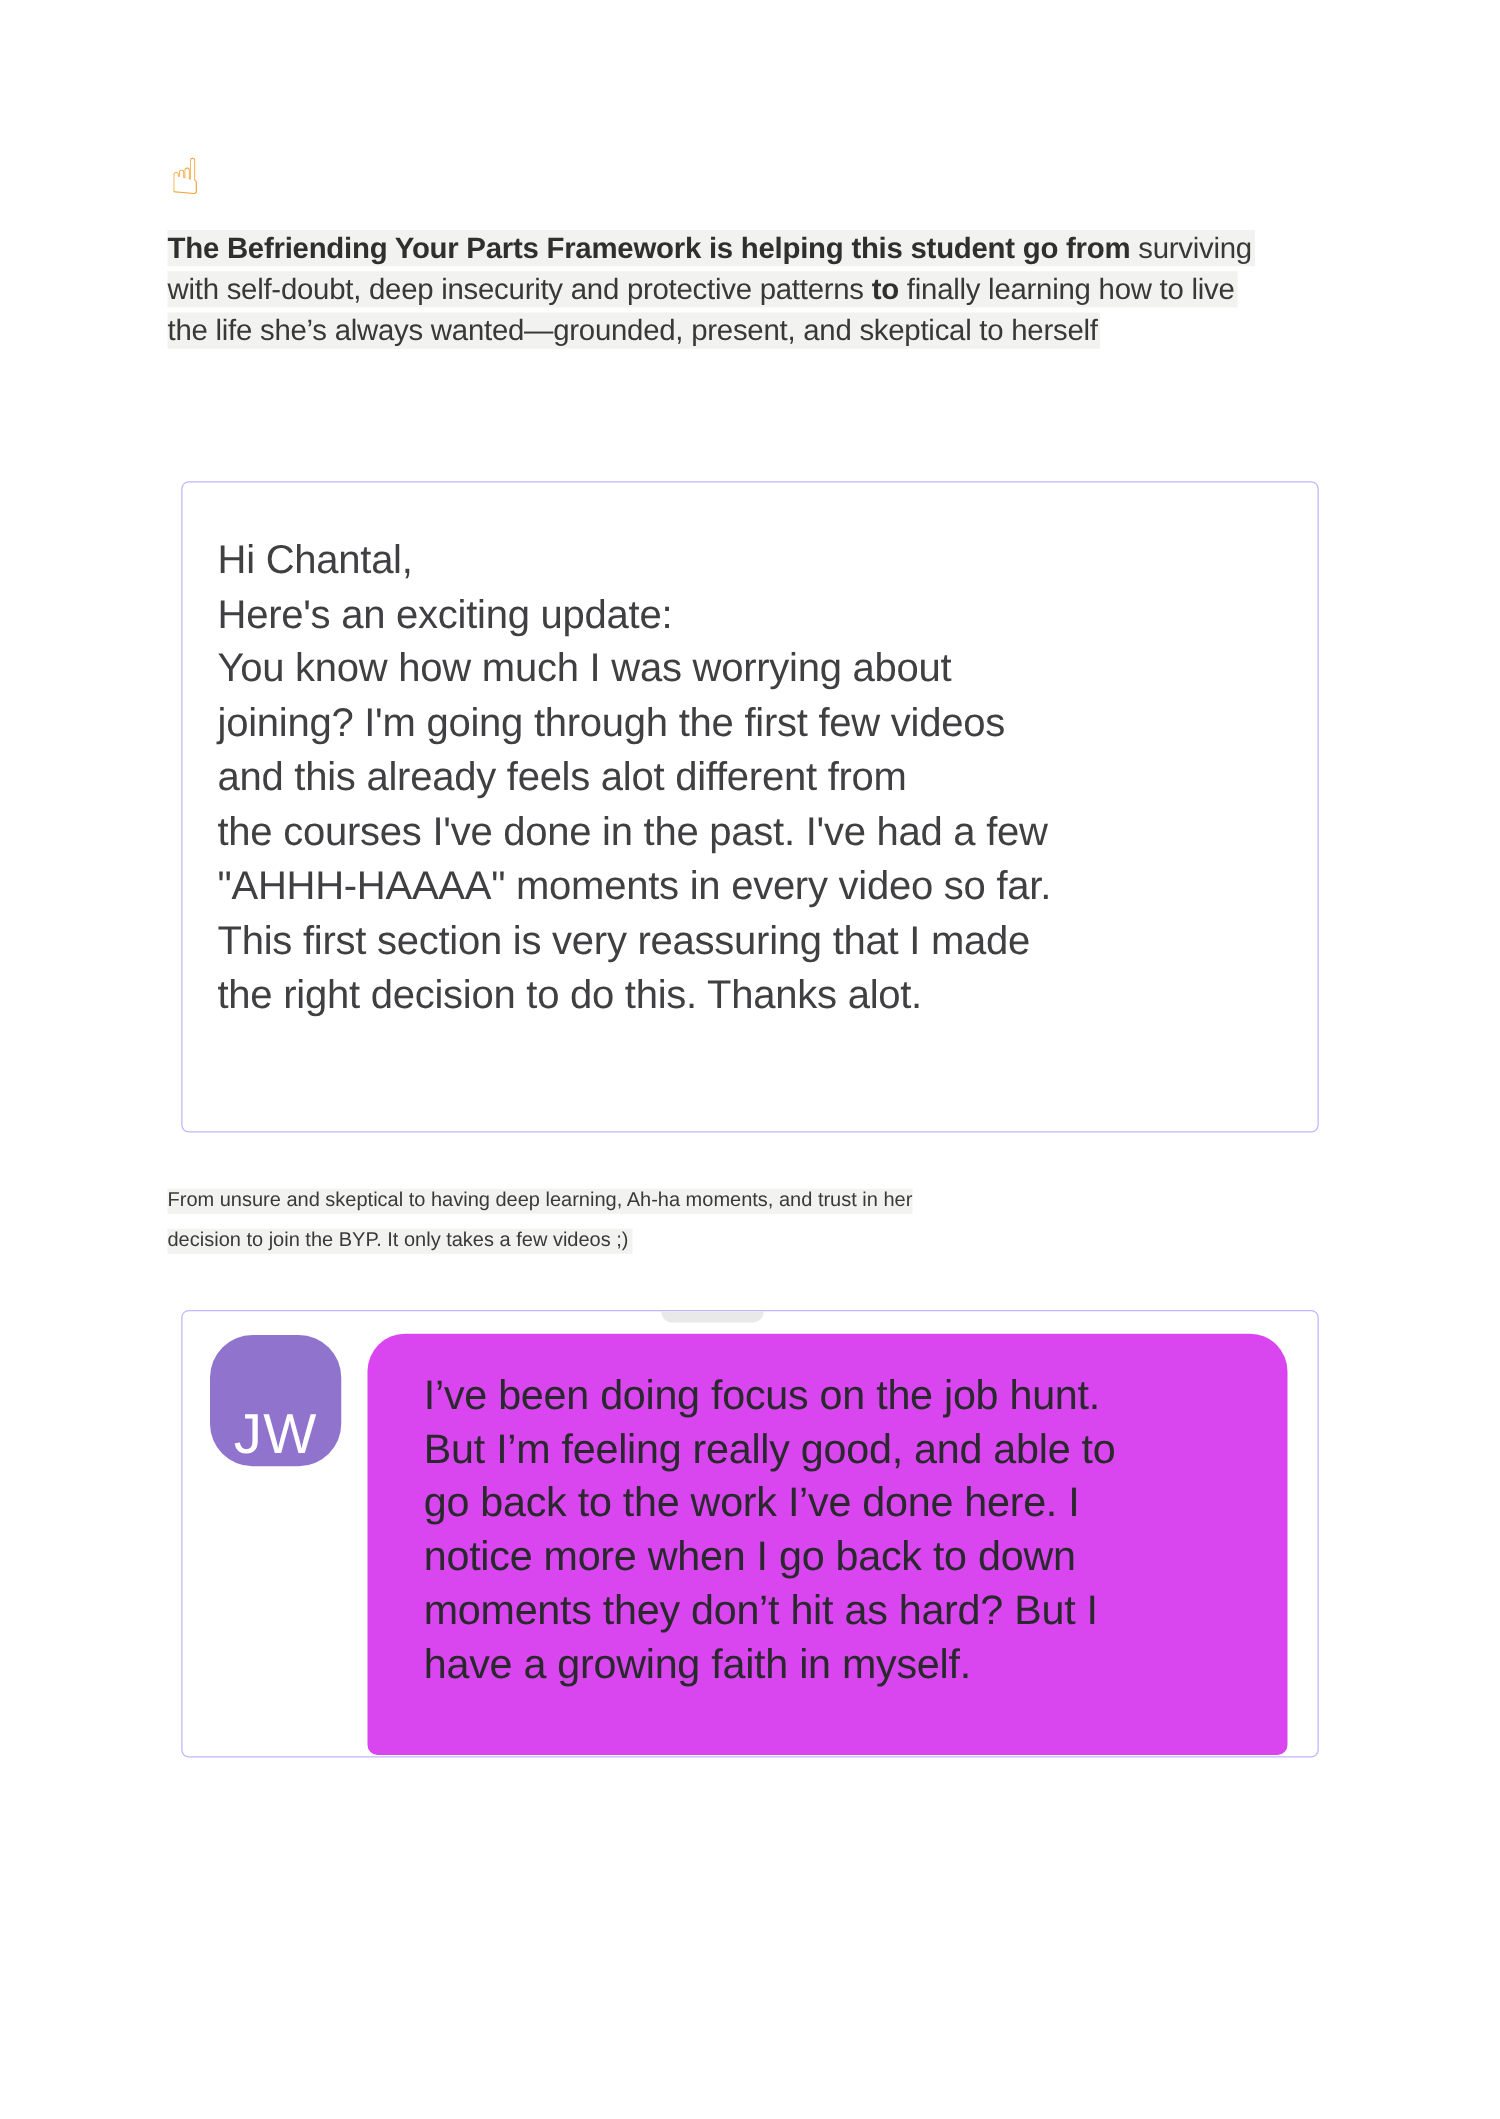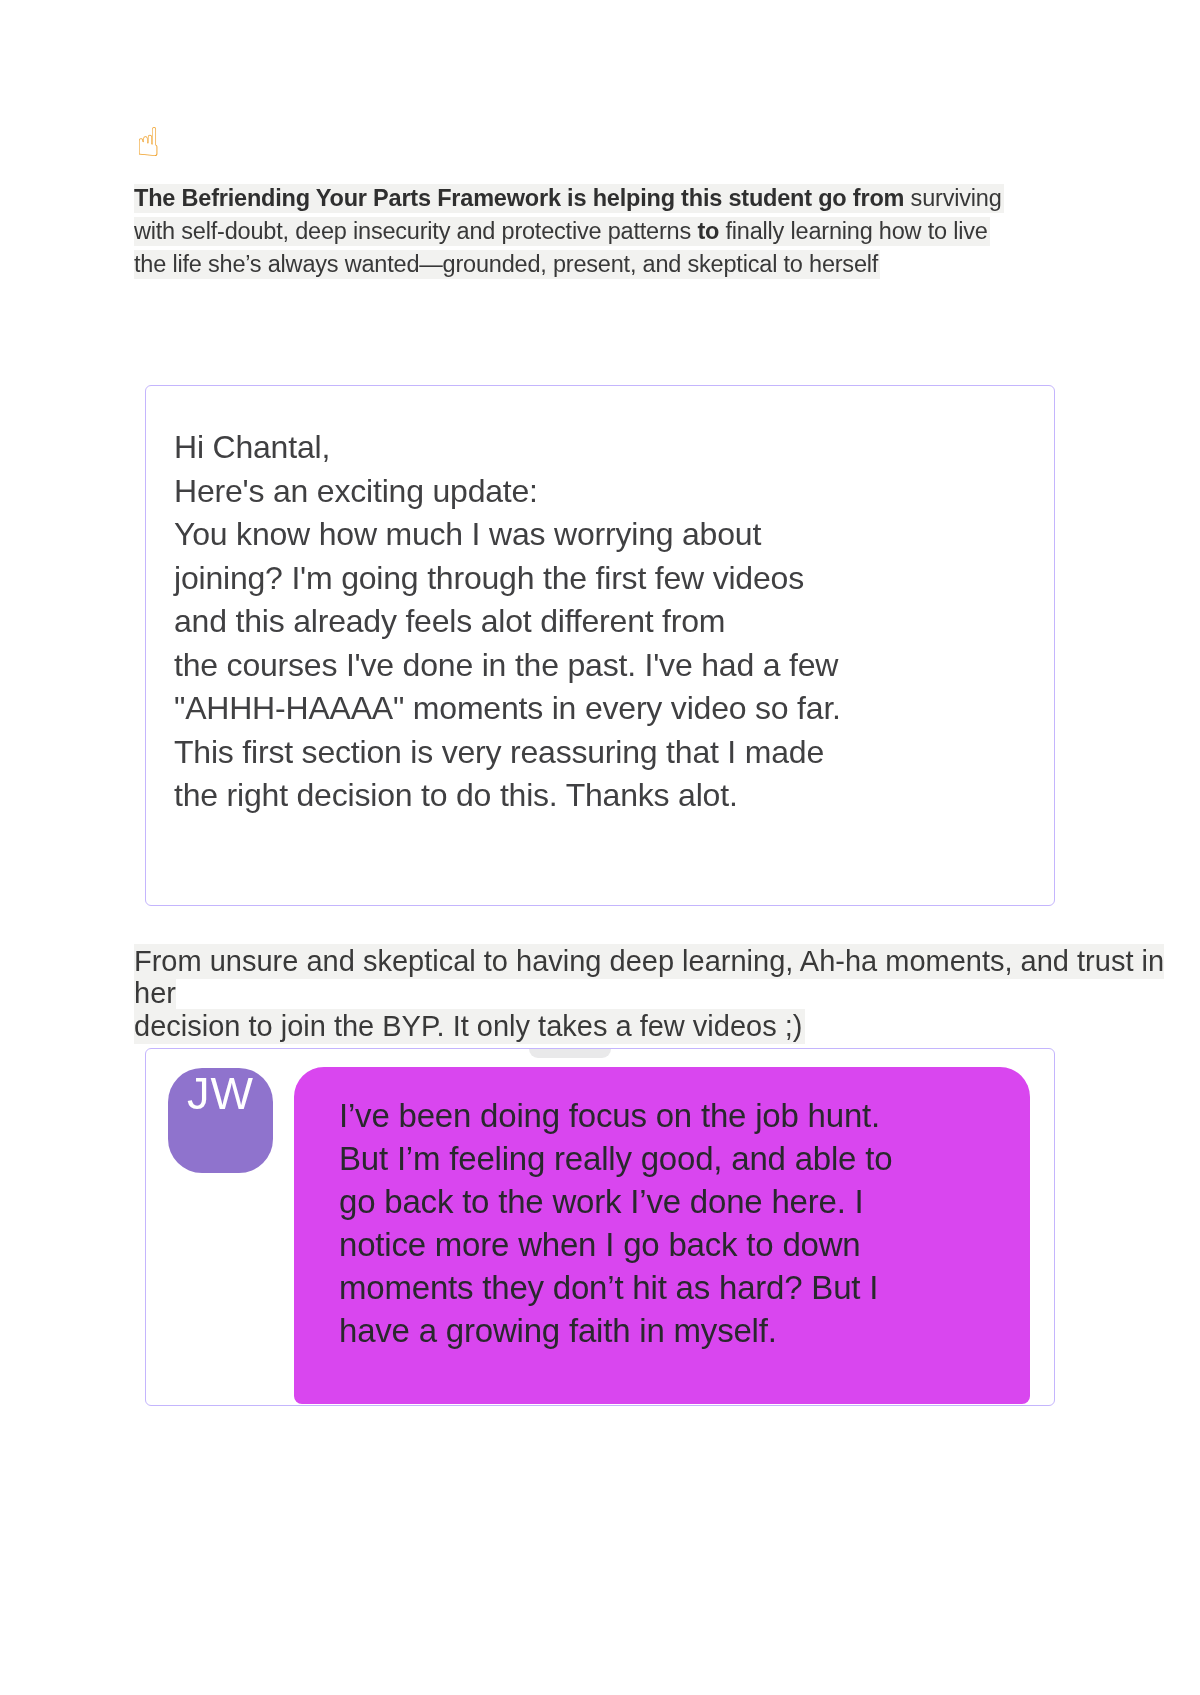--- a/index.html
+++ b/index.html
@@ -44,39 +44,39 @@
   .msg1 {
     white-space: pre-line;
     padding: 40px 20px 0 28px;
     font-size: 32px; line-height: 43.5px;
     color: #404042; letter-spacing: -0.2px;
   }
 
   
   .caption {
     position: absolute; left: 134px;
-    font-size: 29px; color: #393939; white-space: pre-line;
+    font-size: 16px; color: #393939; white-space: pre-line;
   }
   .cap1 { top: 912px; line-height: 32.5px; }
   .cap2 { top: 1441px; line-height: 33px; }
   .caption .hl { background: #f2f2f0; padding: 1px 3px 2px 0; }
 
   
   .notch {
     position: absolute; left: 383px; top: 0;
     width: 82px; height: 9px;
     background: #e9e9ea;
     border-radius: 0 0 10px 10px;
   }
   .avatar {
     position: absolute; left: 22px; top: 19px;
     width: 105px; height: 105px;
     background: #8f73cd;
     border-radius: 34px;
-    display: flex; align-items: flex-start; justify-content: center;
+    display: flex; align-items: flex-end; justify-content: center;
   }
   .avatar span {
     color: #ffffff; font-size: 45px; letter-spacing: 1px; font-weight: 400;
   }
   .bubble {
     position: absolute; left: 148px; top: 18px;
     width: 736px; height: 337px;
     background: #d946ef;
     border-radius: 30px 30px 8px 8px;
     box-sizing: border-box;

